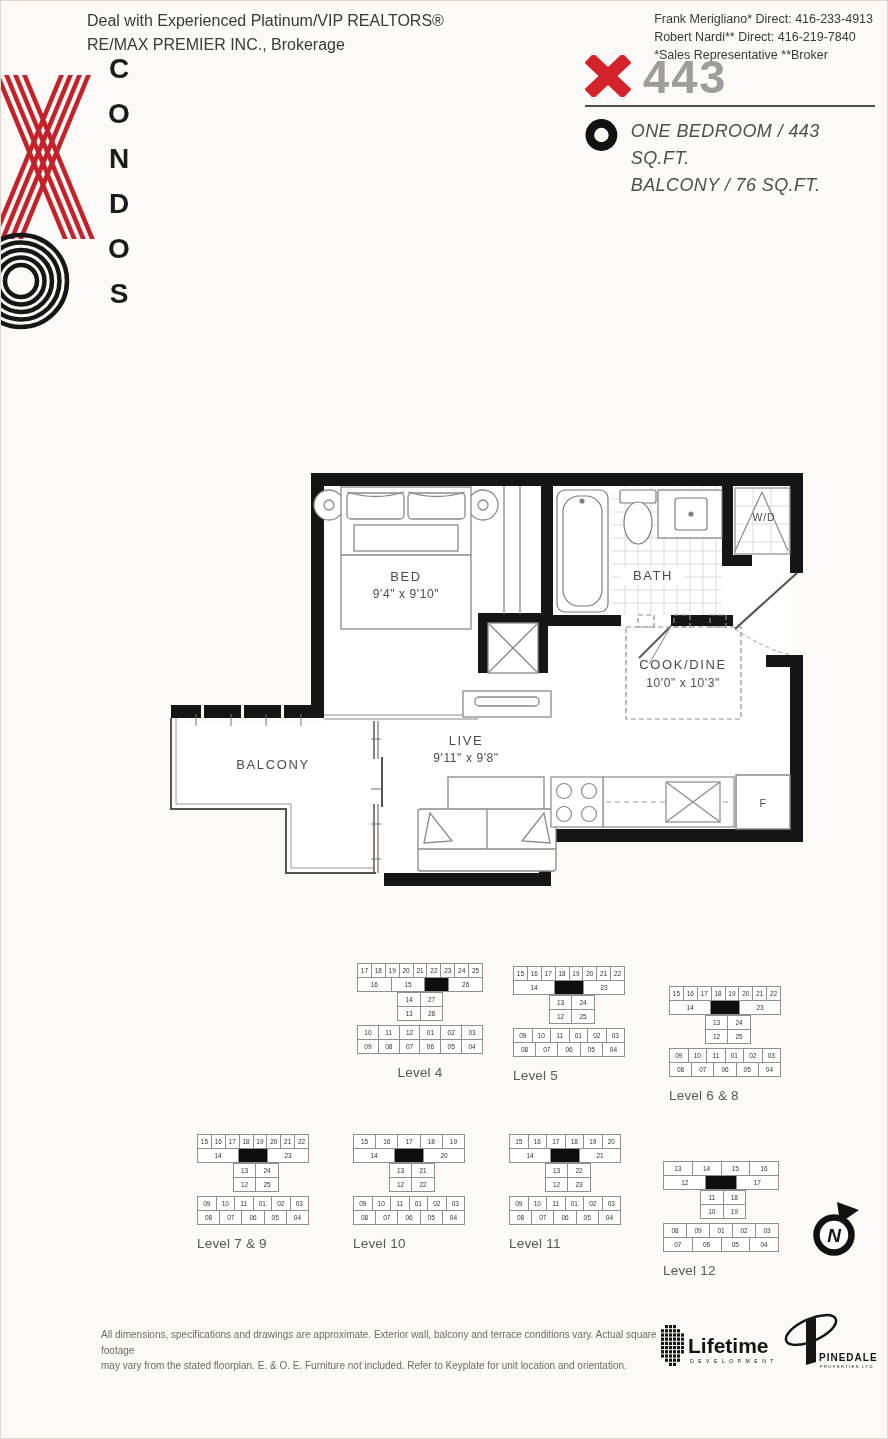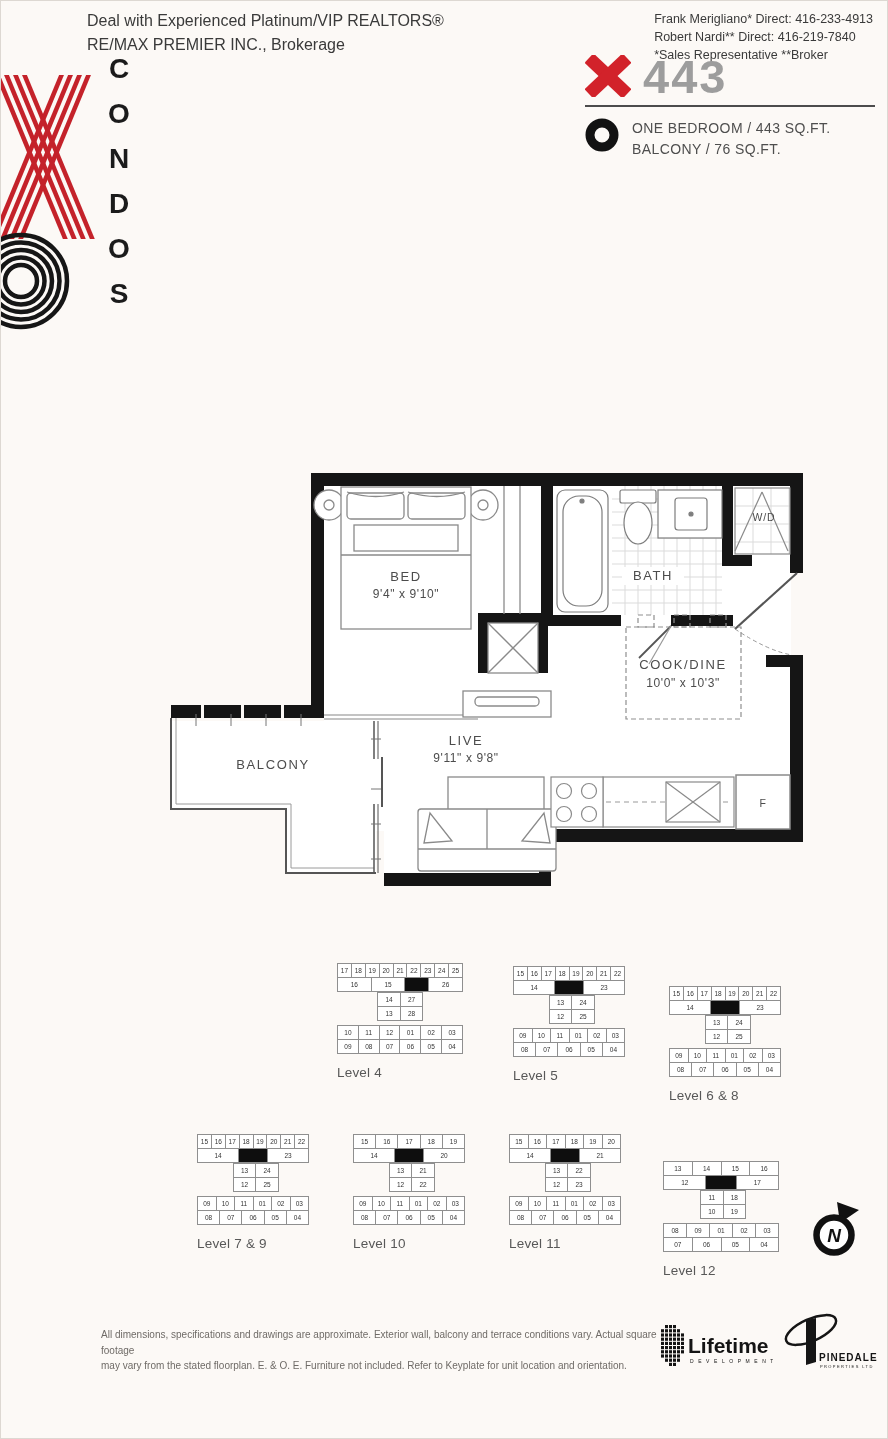--- a/index.html
+++ b/index.html
@@ -8,21 +8,21 @@
         font-family:"Liberation Sans",sans-serif;color:#3a3a3a;}
   
   .hdr-left{position:absolute;left:86px;top:8px;font-size:16px;line-height:1.5;color:#3a3a3a;}
   .hdr-right{position:absolute;right:14px;top:10px;font-size:12.5px;line-height:1.42;color:#3a3a3a;}
   
   .badge{position:absolute;left:584px;top:42px;width:290px;}
   .badge-top{display:flex;align-items:flex-end;gap:12px;height:54px;}
   .badge-num{font-size:47px;font-weight:bold;color:#9d9d9d;letter-spacing:2px;line-height:.88;}
   .badge-rule{border-top:2px solid #4c4c4c;margin-top:8px;}
   .badge-info{display:flex;gap:13px;margin-top:11px;align-items:flex-start;}
-  .badge-info-text{font-size:14px;color:#4e4e4e;line-height:1.5;letter-spacing:.4px;}
+  .badge-info-text{font-size:18px;color:#4e4e4e;line-height:1.5;letter-spacing:.4px;font-style:italic;}
   
   .brand-x{position:absolute;left:-8px;top:74px;}
   .brand-o{position:absolute;left:-16px;top:224px;}
   .brand-name{position:absolute;left:100px;top:52px;display:flex;flex-direction:column;gap:13px;
               width:36px;align-items:center;font-size:28px;font-weight:600;color:#1b1b1b;}
   
   .plan{position:absolute;left:125px;top:458px;}
   .rl{font-size:13px;letter-spacing:1.6px;fill:#4c4c4c;text-anchor:middle;}
   .rd{font-size:12px;letter-spacing:.6px;fill:#4c4c4c;text-anchor:middle;}
   .rs{font-size:10.5px;letter-spacing:.8px;fill:#4c4c4c;text-anchor:middle;}
@@ -351,21 +351,21 @@
     <text x="29" y="42" font-size="5" letter-spacing="1.6" fill="#141414">D E V E L O P M E N T S</text>
   </svg>
 
   <svg class="logo-pinedale" width="100" height="60" viewBox="0 0 100 60">
     <ellipse cx="32" cy="17" rx="27" ry="11" fill="none" stroke="#151515" stroke-width="2.5" transform="rotate(-24 32 17)"></ellipse>
     <path d="M27,7 L37,5 L37,49 L27,52 Z" fill="#151515"></path>
     <text x="40" y="48" font-size="10" font-weight="bold" letter-spacing="1" fill="#151515">PINEDALE</text>
     <text x="41" y="55" font-size="4" letter-spacing="1.4" fill="#151515">PROPERTIES LTD</text>
   </svg>
 
-<div class="kp" style="left: 336px; top: 962px; width: 126px;">
+<div class="kp" style="left: 356px; top: 962px; width: 126px; text-align: center;">
       <div class="kp-block kp-top">
         <div class="kp-row">
           <div class="kp-cell">17</div>
           <div class="kp-cell">18</div>
           <div class="kp-cell">19</div>
           <div class="kp-cell">20</div>
           <div class="kp-cell">21</div>
           <div class="kp-cell">22</div>
           <div class="kp-cell">23</div>
           <div class="kp-cell">24</div>

